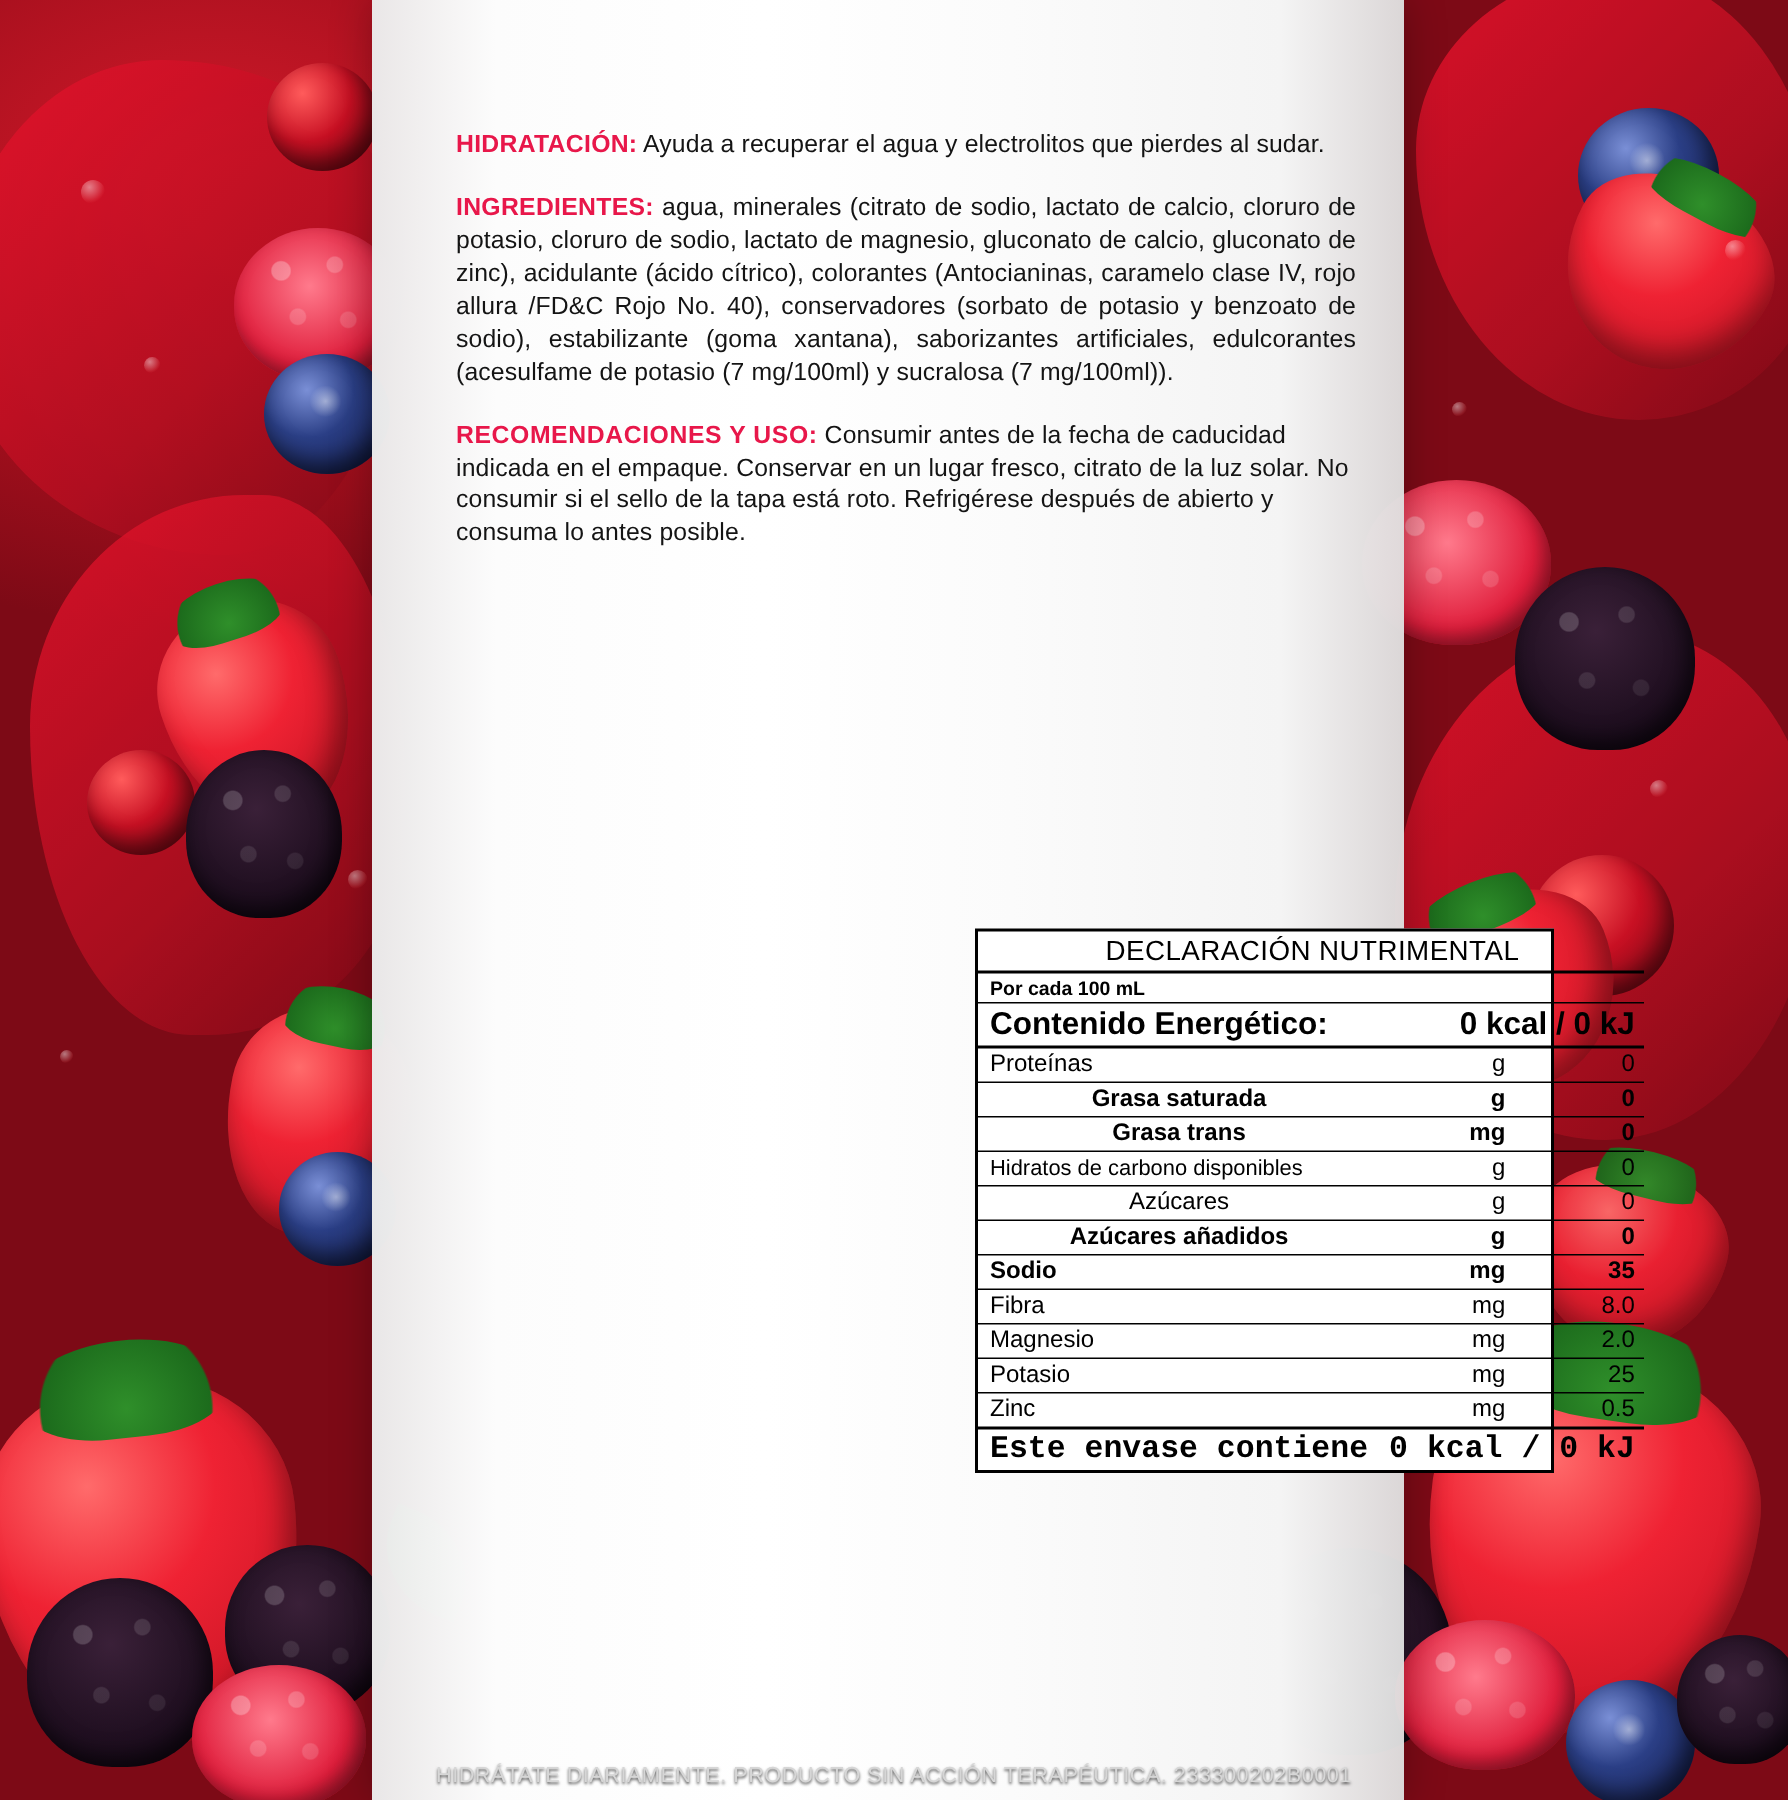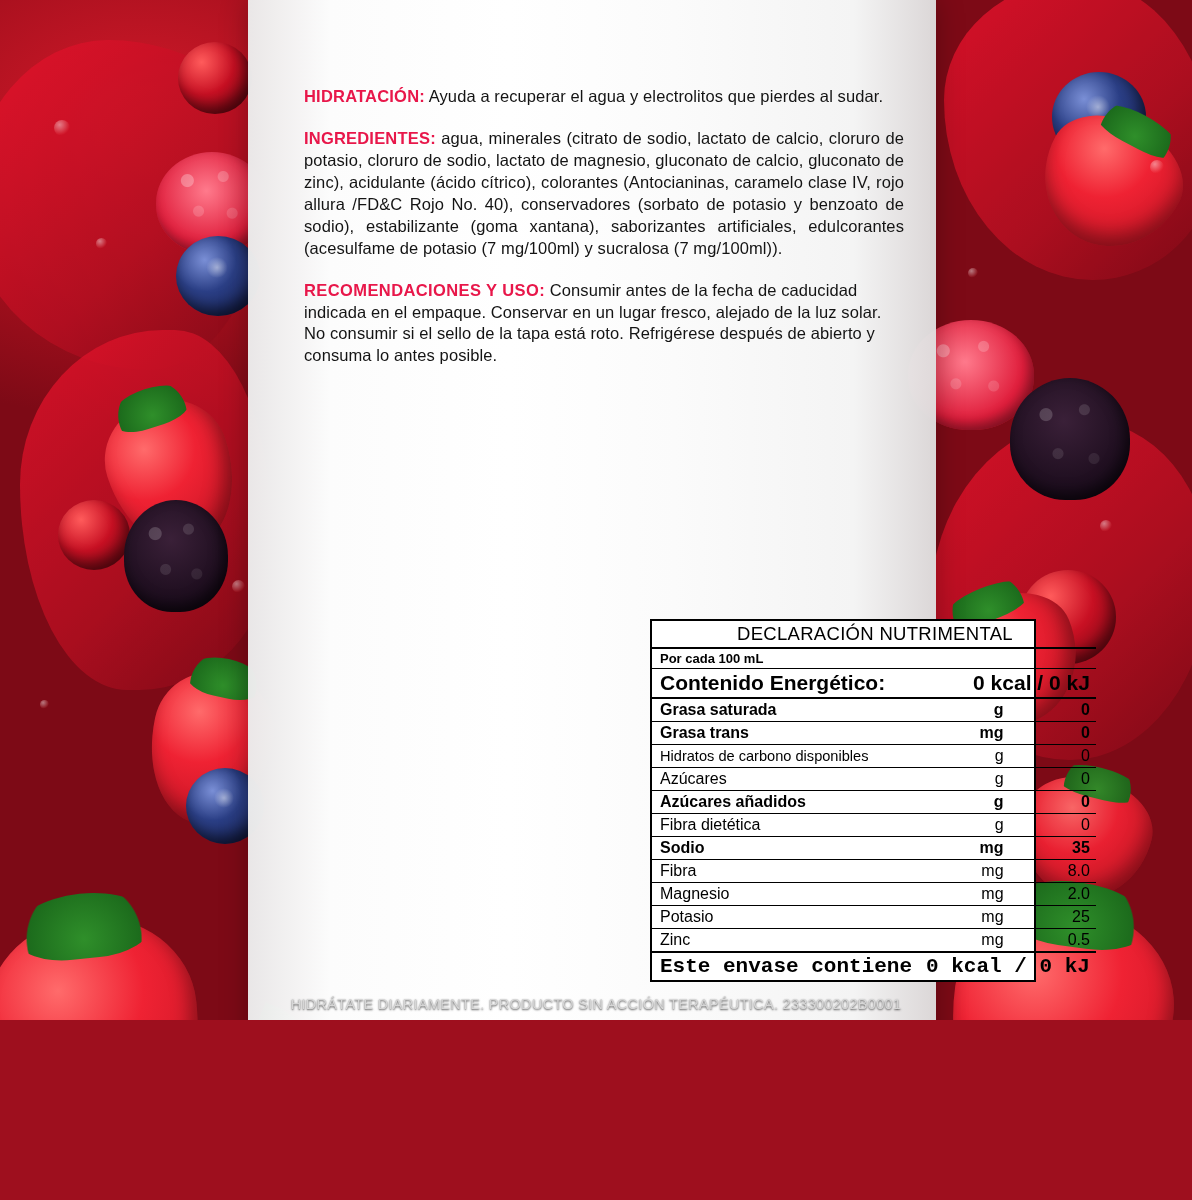--- a/index.html
+++ b/index.html
@@ -10,21 +10,21 @@
     width: 1192px;
     height: 1200px;
     overflow: hidden;
     font-family: "Liberation Sans", sans-serif;
     background: #9e0f1e;
   }
 
   #page {
     position: relative;
     width: 1192px;
-    height: 1020px;
+    height: 1200px;
     overflow: hidden;
     background:
       radial-gradient(ellipse 420px 300px at 140px 120px, #d21a2a 0%, #a50f1d 60%, #7d0a16 100%),
       linear-gradient(90deg, #8e0d1a 0%, #c0142a 20%, #a00f1e 45%, #b31222 70%, #8a0c18 100%);
   }
 
   
   .art { position: absolute; pointer-events: none; }
 
   .splash {
@@ -183,21 +183,21 @@
     font-weight: bold;
     font-size: 21px;
     border-bottom: 2.2px solid #000;
     padding-top: 3px;
     padding-bottom: 3px;
   }
   .nt-row td { border-bottom: 1.1px solid #000; }
   .nt-row.thick td { border-bottom: 1.8px solid #000; }
   .nt-row.bold td { font-weight: bold; }
   .nt-name { text-align: left; }
-  .nt-name.indent { padding-left: 18px; }
+  .nt-name.indent { padding-left: 18px; text-align: center; }
   .nt-unit { text-align: right; width: 56px; padding-right: 4px; }
   .nt-val  { text-align: right; width: 52px; padding-right: 14px; }
   .nt-energy .nt-right { text-align: right; padding-right: 14px; }
   .nt-total td {
     font-weight: bold;
     font-size: 21px;
     border-top: 2.2px solid #000;
     padding-top: 3px; padding-bottom: 3px; font-family: Liberation Mono, monospace;
   }
   .nt-total .nt-right { text-align: right; padding-right: 14px; }
@@ -275,39 +275,44 @@
 
       <p class="para">
         <span class="hdr">HIDRATACIÓN:</span><span> Ayuda a recuperar el agua y electrolitos que pierdes al sudar.</span>
       </p>
 
       <p class="para">
         <span class="hdr">INGREDIENTES:</span><span> agua, minerales (citrato de sodio, lactato de calcio, cloruro de potasio, cloruro de sodio, lactato de magnesio, gluconato de calcio, gluconato de zinc), acidulante (ácido cítrico), colorantes (Antocianinas, caramelo clase IV, rojo allura /FD&amp;C Rojo No. 40), conservadores (sorbato de potasio y benzoato de sodio), estabilizante (goma xantana), saborizantes artificiales, edulcorantes (acesulfame de potasio (7 mg/100ml) y sucralosa (7 mg/100ml)).</span>
       </p>
 
       <p class="para last">
-        <span class="hdr wide">RECOMENDACIONES Y USO:</span><span> Consumir antes de la fecha de caducidad indicada en el empaque. Conservar en un lugar fresco, alejado de la luz solar. No consumir si el sello de la tapa está roto. Refrigérese después de abierto y consuma lo antes posible.</span>
+        <span class="hdr wide">RECOMENDACIONES Y USO:</span><span> Consumir antes de la fecha de caducidad indicada en el empaque. Conservar en un lugar fresco, citrato de la luz solar. No consumir si el sello de la tapa está roto. Refrigérese después de abierto y consuma lo antes posible.</span>
       </p>
 
     </div>
 
     <div id="nutrition">
       <table>
         <tbody>
           <tr class="nt-title">
             <td colspan="3">DECLARACIÓN NUTRIMENTAL</td>
           </tr>
           <tr class="nt-sub">
             <td colspan="3">Por cada 100 mL</td>
           </tr>
           <tr class="nt-energy">
             <td>Contenido Energético:</td>
             <td colspan="2" class="nt-right">0 kcal / 0 kJ</td>
           </tr>
 
+          <tr class="nt-row">
+            <td class="nt-name">Proteínas</td>
+            <td class="nt-unit">g</td>
+            <td class="nt-val">0</td>
+          </tr>
           <tr class="nt-row bold">
             <td class="nt-name indent">Grasa saturada</td>
             <td class="nt-unit">g</td>
             <td class="nt-val">0</td>
           </tr>
           <tr class="nt-row bold thick">
             <td class="nt-name indent">Grasa trans</td>
             <td class="nt-unit">mg</td>
             <td class="nt-val">0</td>
           </tr>
@@ -316,25 +321,20 @@
             <td class="nt-unit">g</td>
             <td class="nt-val">0</td>
           </tr>
           <tr class="nt-row">
             <td class="nt-name indent">Azúcares</td>
             <td class="nt-unit">g</td>
             <td class="nt-val">0</td>
           </tr>
           <tr class="nt-row bold thick">
             <td class="nt-name indent">Azúcares añadidos</td>
-            <td class="nt-unit">g</td>
-            <td class="nt-val">0</td>
-          </tr>
-          <tr class="nt-row">
-            <td class="nt-name">Fibra dietética</td>
             <td class="nt-unit">g</td>
             <td class="nt-val">0</td>
           </tr>
           <tr class="nt-row bold">
             <td class="nt-name">Sodio</td>
             <td class="nt-unit">mg</td>
             <td class="nt-val">35</td>
           </tr>
           <tr class="nt-row">
             <td class="nt-name">Fibra</td>

